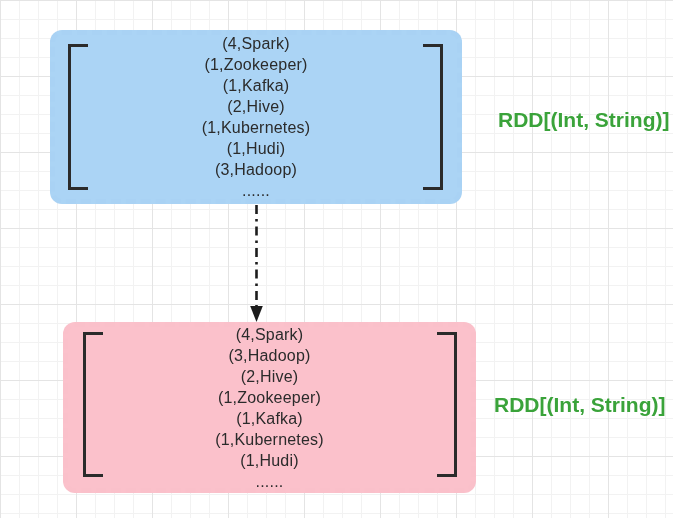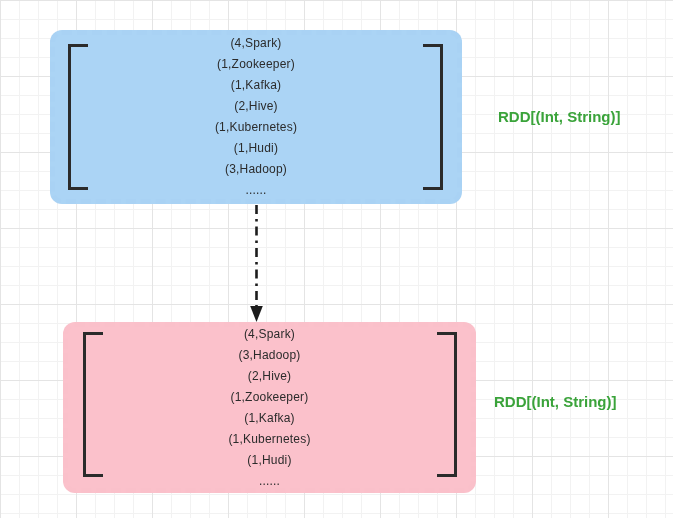--- a/index.html
+++ b/index.html
@@ -21,21 +21,21 @@
   }
 
   .rdd-box {
     position: absolute;
     display: flex;
     flex-direction: column;
     align-items: center;
     justify-content: center;
     border-radius: 12px;
     background-clip: padding-box; 
-    font-size: 12px;
+    font-size: 16px;
     line-height: 21px;
     color: #2b2b2b;
     letter-spacing: 0.2px;
   }
   .rdd-box .tuple-line { white-space: nowrap; }
 
   .box-top {
     left: 50px; top: 30px; width: 412px; height: 174px;
     background: #abd4f5;
     border: 5px dashed #a9d2f4;
@@ -54,21 +54,21 @@
   .bracket.close { border-right: 3px solid #2b2b2b; border-top: 3px solid #2b2b2b; border-bottom: 3px solid #2b2b2b; }
 
   .bk-top-left  { left: 68px;  top: 44px;  height: 146px; }
   .bk-top-right { left: 423px; top: 44px;  height: 146px; }
   .bk-bot-left  { left: 83px;  top: 332px; height: 145px; }
   .bk-bot-right { left: 437px; top: 332px; height: 145px; }
 
   .rdd-type-label {
     position: absolute;
     color: #3aa33a;
-    font-size: 15px;
+    font-size: 21px;
     font-weight: 700;
     white-space: nowrap;
   }
   .label-top    { left: 498px; top: 108px; }
   .label-bottom { left: 494px; top: 393px; }
 
   .transform-label {
     position: absolute;
     left: 62px; top: 243px; width: 156px;
     text-align: center;

